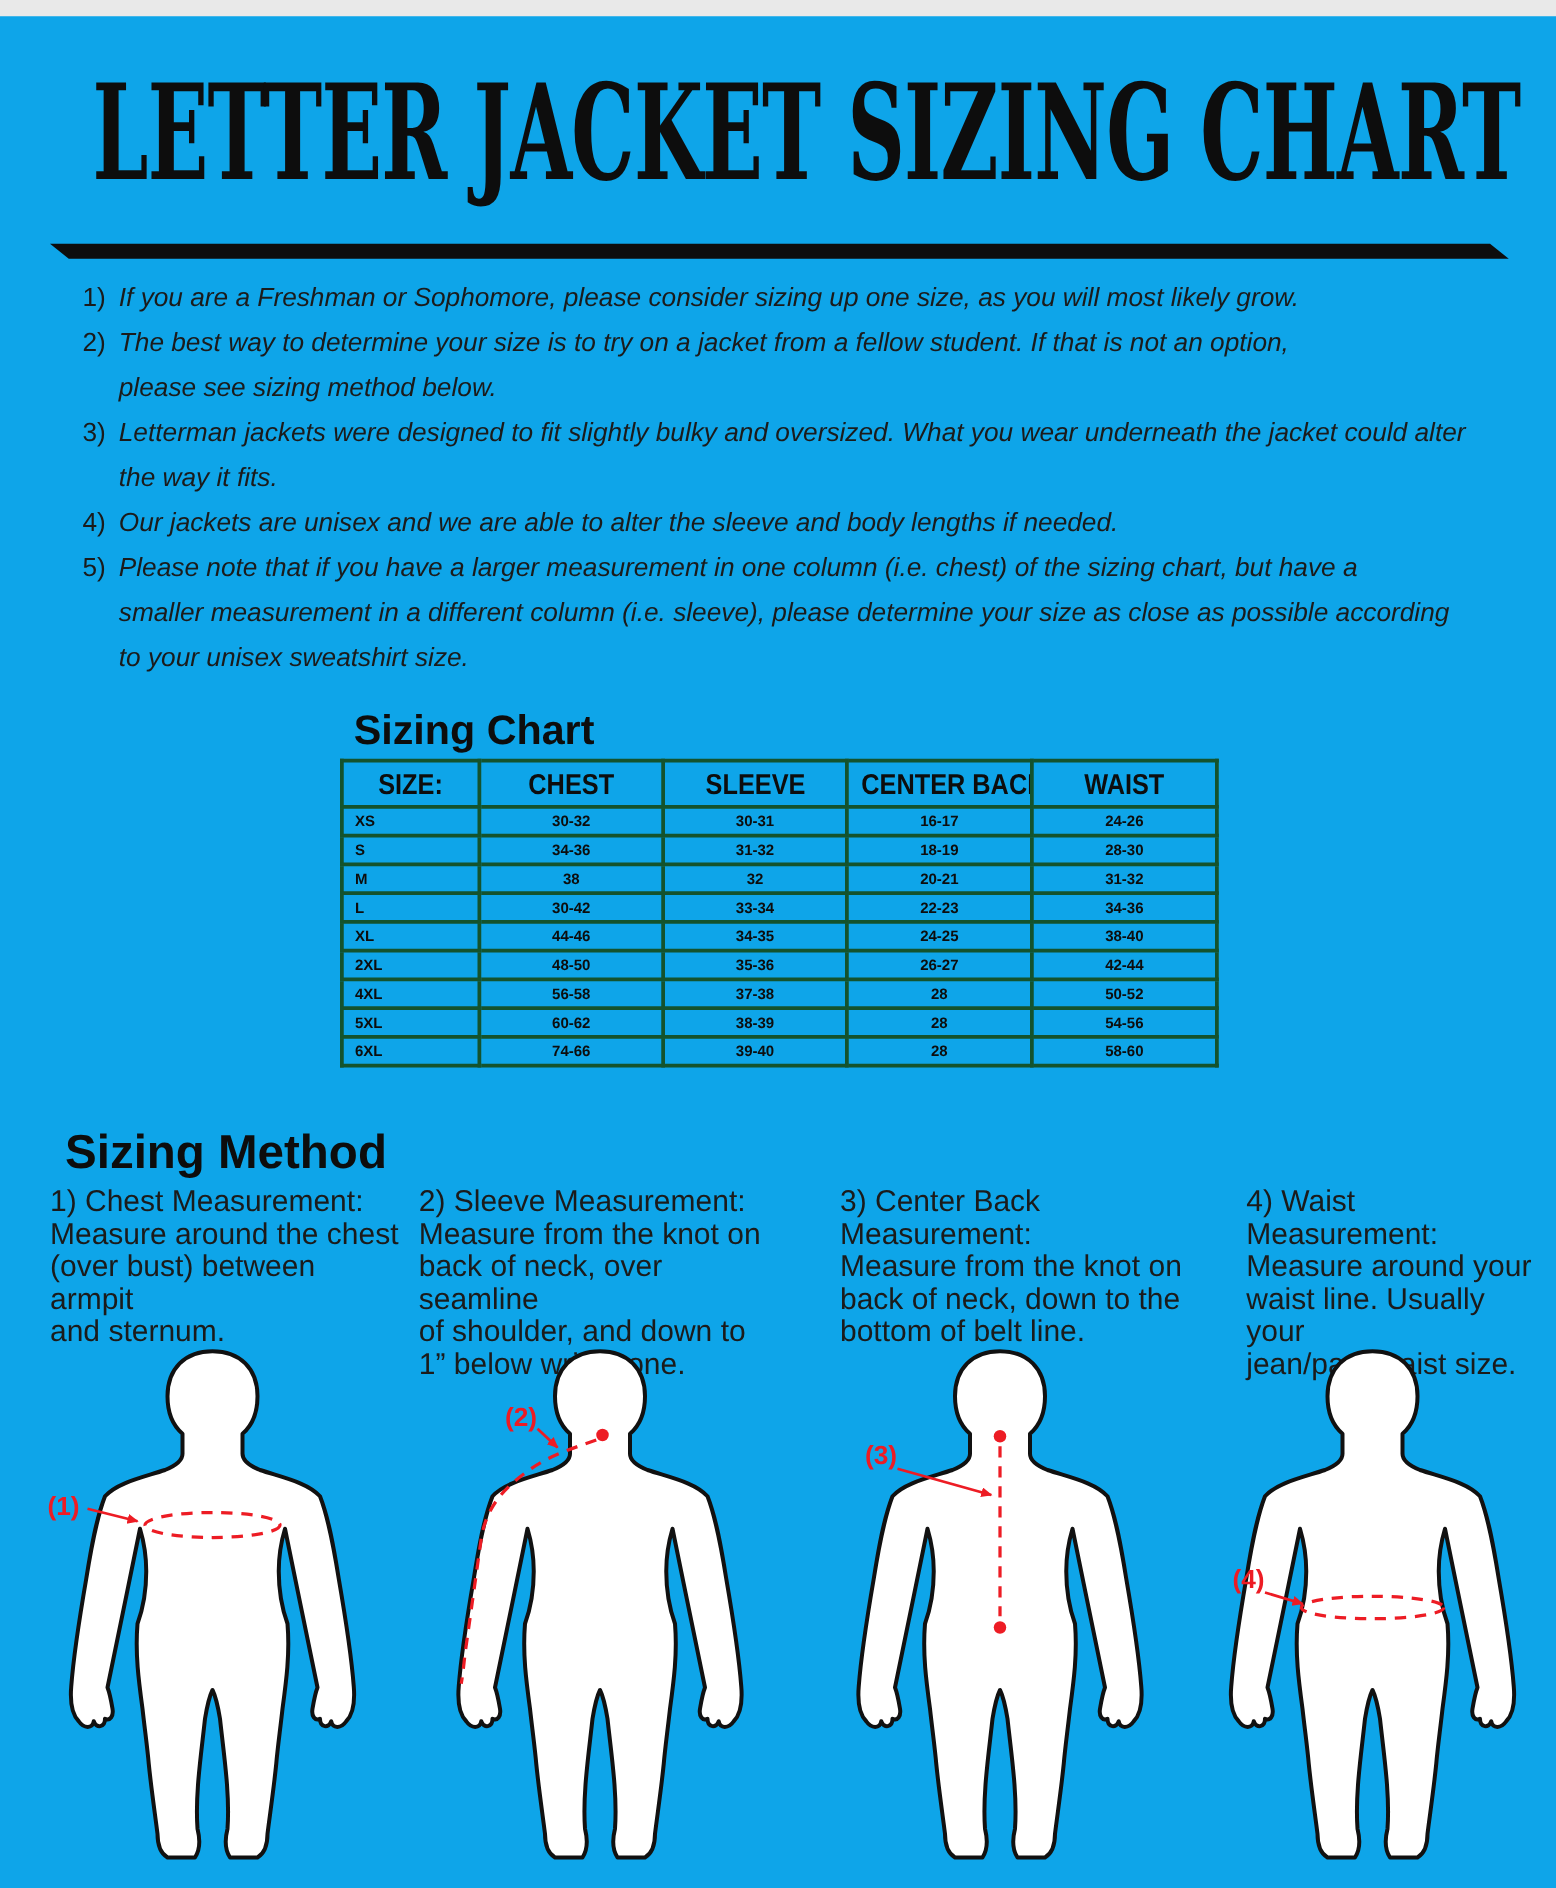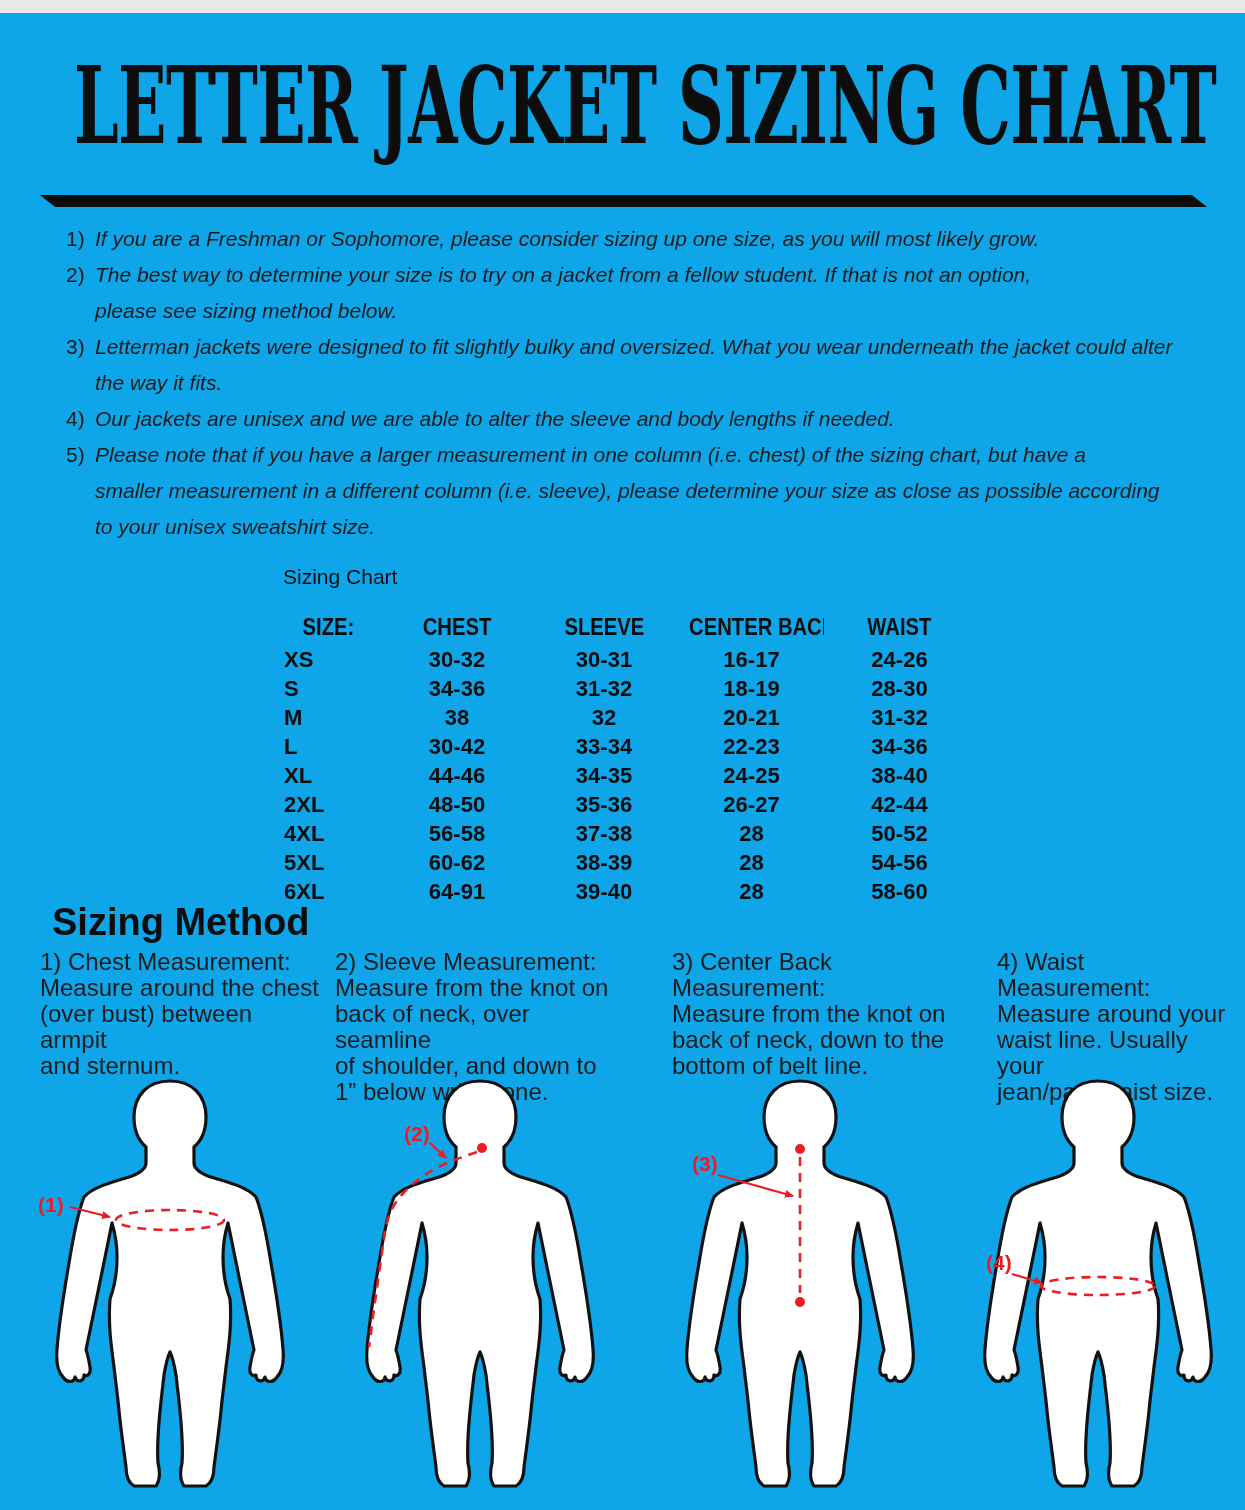--- a/index.html
+++ b/index.html
@@ -16,29 +16,29 @@
     transform:scaleX(0.60);transform-origin:left top;color:#0d0d0d;
   }
   .divider{position:absolute;left:40px;top:181px;}
   .divider polygon{fill:#0d0d0d;}
   
   .notes{position:absolute;left:66px;top:208px;width:1135px;font-size:21px;line-height:36px;}
   .note{display:flex;}
   .note-num{flex:0 0 29px;}
   .note-text{white-space:pre-wrap;font-style:italic;}
   
-  .chart-heading{position:absolute;left:283px;top:552px;margin:0;font-size:21px;font-weight:400;color:#0d0d0d;}
+  .chart-heading{position:absolute;left:283px;top:552px;margin:0;font-size:33px;font-weight:700;color:#0d0d0d;}
   .size-table{
     position:absolute;left:272px;top:594px;width:700px;
     border-collapse:collapse;table-layout:fixed;text-align:center;color:#0d0d0d;
   }
-  .size-table th,.size-table td{border:3px solid #0ea5e9;padding:0;overflow:hidden;}
+  .size-table th,.size-table td{border:3px solid #14532d;padding:0;overflow:hidden;}
   .size-table th{height:34px;font-size:23px;font-weight:700;}
   .size-table th .hdr{display:inline-block;transform:scaleX(0.88);transform-origin:center;white-space:nowrap;}
-  .size-table td{height:20px;font-size:22px;font-weight:700;}
+  .size-table td{height:20px;font-size:12px;font-weight:700;}
   .size-cell{text-align:left;padding-left:9px !important;}
   
   .method-heading{position:absolute;left:52px;top:888px;margin:0;font-size:38px;font-weight:700;color:#0d0d0d;}
   .method{position:absolute;top:936px;width:280px;font-size:24px;line-height:26px;}
   .method-text{white-space:pre-line;}
   .m1{left:40px}.m2{left:335px}.m3{left:672px}.m4{left:997px;width:240px}
   
   .figure{position:absolute;top:1060px;}
   .f1{left:20px}.f2{left:330px}.f3{left:650px}.f4{left:948px}
   .body-outline{fill:#ffffff;stroke:#111111;stroke-width:3.2;stroke-linejoin:round;}
@@ -165,21 +165,21 @@
         </tr>
       <tr>
           <td class="size-cell">5XL</td>
           <td>60-62</td>
           <td>38-39</td>
           <td>28</td>
           <td>54-56</td>
         </tr>
       <tr>
           <td class="size-cell">6XL</td>
-          <td>64-91</td>
+          <td>74-66</td>
           <td>39-40</td>
           <td>28</td>
           <td>58-60</td>
         </tr>
     </tbody>
   </table>
 
   <h2 class="method-heading">Sizing Method</h2>
 
   <div class="method m1">

